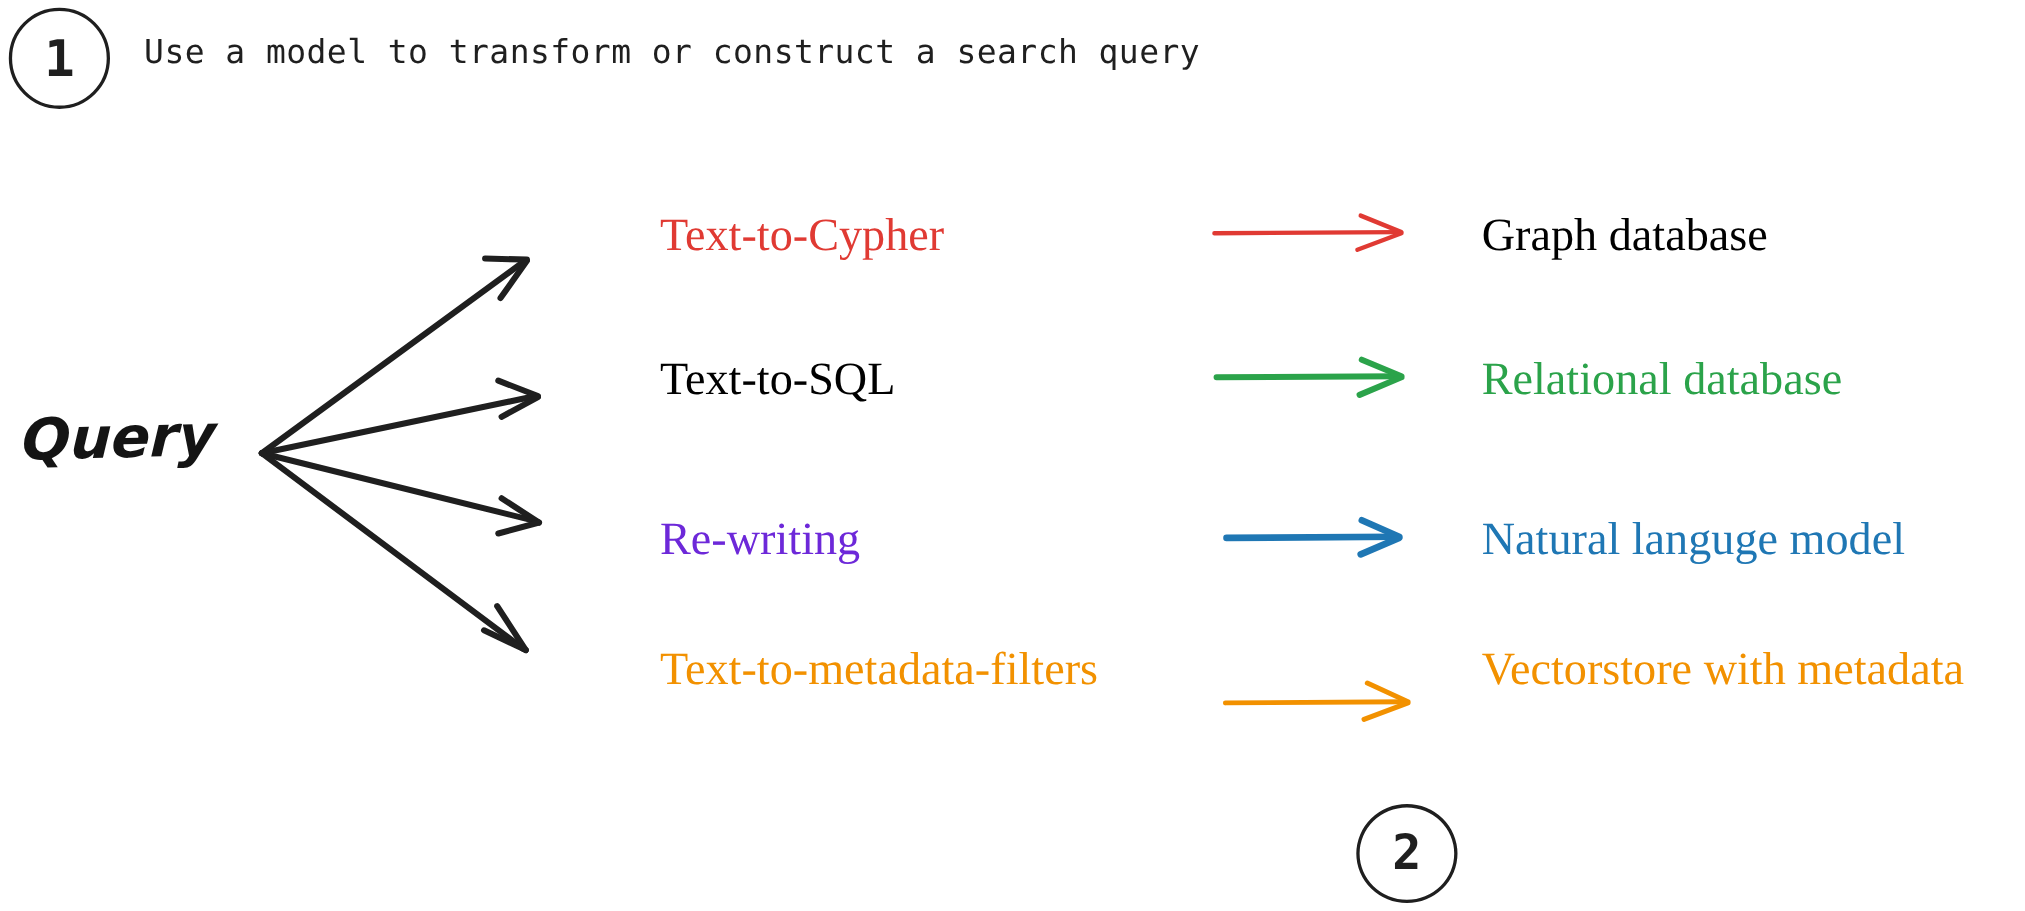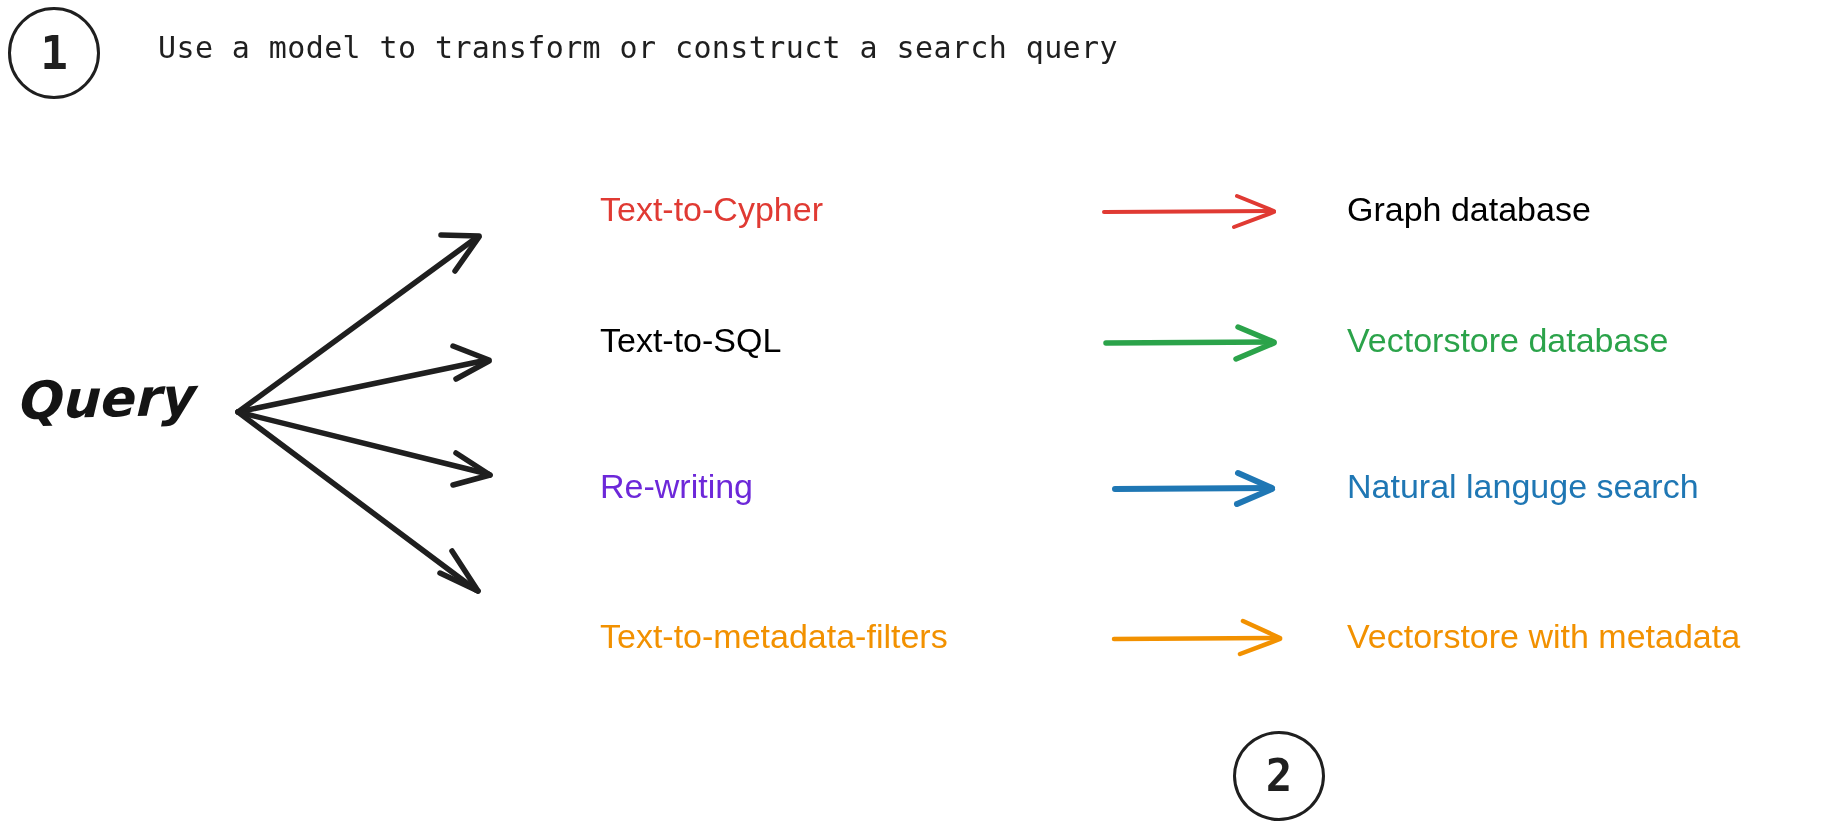--- a/index.html
+++ b/index.html
@@ -48,21 +48,20 @@
     width: 92px; height: 90px;
     font-size: 44px;
   }
 
   
   .step-caption {
     position: absolute;
     font-family: "DejaVu Sans Mono", monospace;
     color: #1f1f1f;
     white-space: nowrap;
-    margin-left: 27px;
   }
   #caption-1 {
     left: 131px; top: 30px;
     font-size: 30px;
     letter-spacing: 0.4px;
   }
   #caption-2 {
     left: 1374px; top: 757px;
     font-size: 29px;
     letter-spacing: 0.4px;
@@ -86,32 +85,32 @@
   #fan-layer, #link-layer {
     position: absolute;
     left: 0; top: 0;
     width: 1841px; height: 828px;
     pointer-events: none;
   }
 
   
   .row-label {
     position: absolute;
-    font-family: Liberation Sans, sans-serif;
-    font-size: 34px;
+    font-family: Liberation Serif, serif;
+    font-size: 42px;
     letter-spacing: 0px;
     white-space: nowrap;
   }
   .method-label { left: 600px; }
   .target-label { left: 1347px; }
 
   .row-1 .method-label, .row-1 .target-label { top: 190px; }
   .row-2 .method-label, .row-2 .target-label { top: 321px; }
   .row-3 .method-label, .row-3 .target-label { top: 467px; }
-  .row-4 .method-label, .row-4 .target-label { top: 617px; }
+  .row-4 .method-label, .row-4 .target-label { top: 585px; }
 </style>
 </head>
 <body>
 
 <div id="canvas">
 
   <div id="badge-1" class="step-badge">
     <span class="num">1</span>
   </div>
   <div id="caption-1" class="step-caption">Use a model to transform or construct a search query</div>
@@ -174,26 +173,26 @@
     </g>
   </svg>
 
   <div class="row-1">
     <div class="row-label method-label" style="color: rgb(224, 58, 51);">Text-to-Cypher</div>
     <div class="row-label target-label" style="color: #000000;">Graph database</div>
   </div>
 
   <div class="row-2">
     <div class="row-label method-label" style="color: #000000;">Text-to-SQL</div>
-    <div class="row-label target-label" style="color: rgb(43, 163, 74);">Vectorstore database</div>
+    <div class="row-label target-label" style="color: rgb(43, 163, 74);">Relational database</div>
   </div>
 
   <div class="row-3">
     <div class="row-label method-label" style="color: #6d28d9;">Re-writing</div>
-    <div class="row-label target-label" style="color: rgb(31, 119, 180);">Natural languge search</div>
+    <div class="row-label target-label" style="color: rgb(31, 119, 180);">Natural languge model</div>
   </div>
 
   <div class="row-4">
     <div class="row-label method-label" style="color: rgb(242, 145, 0);">Text-to-metadata-filters</div>
     <div class="row-label target-label" style="color: rgb(242, 145, 0);">Vectorstore with metadata</div>
   </div>
 
   <div id="badge-2" class="step-badge">
     <span class="num">2</span>
   </div>

